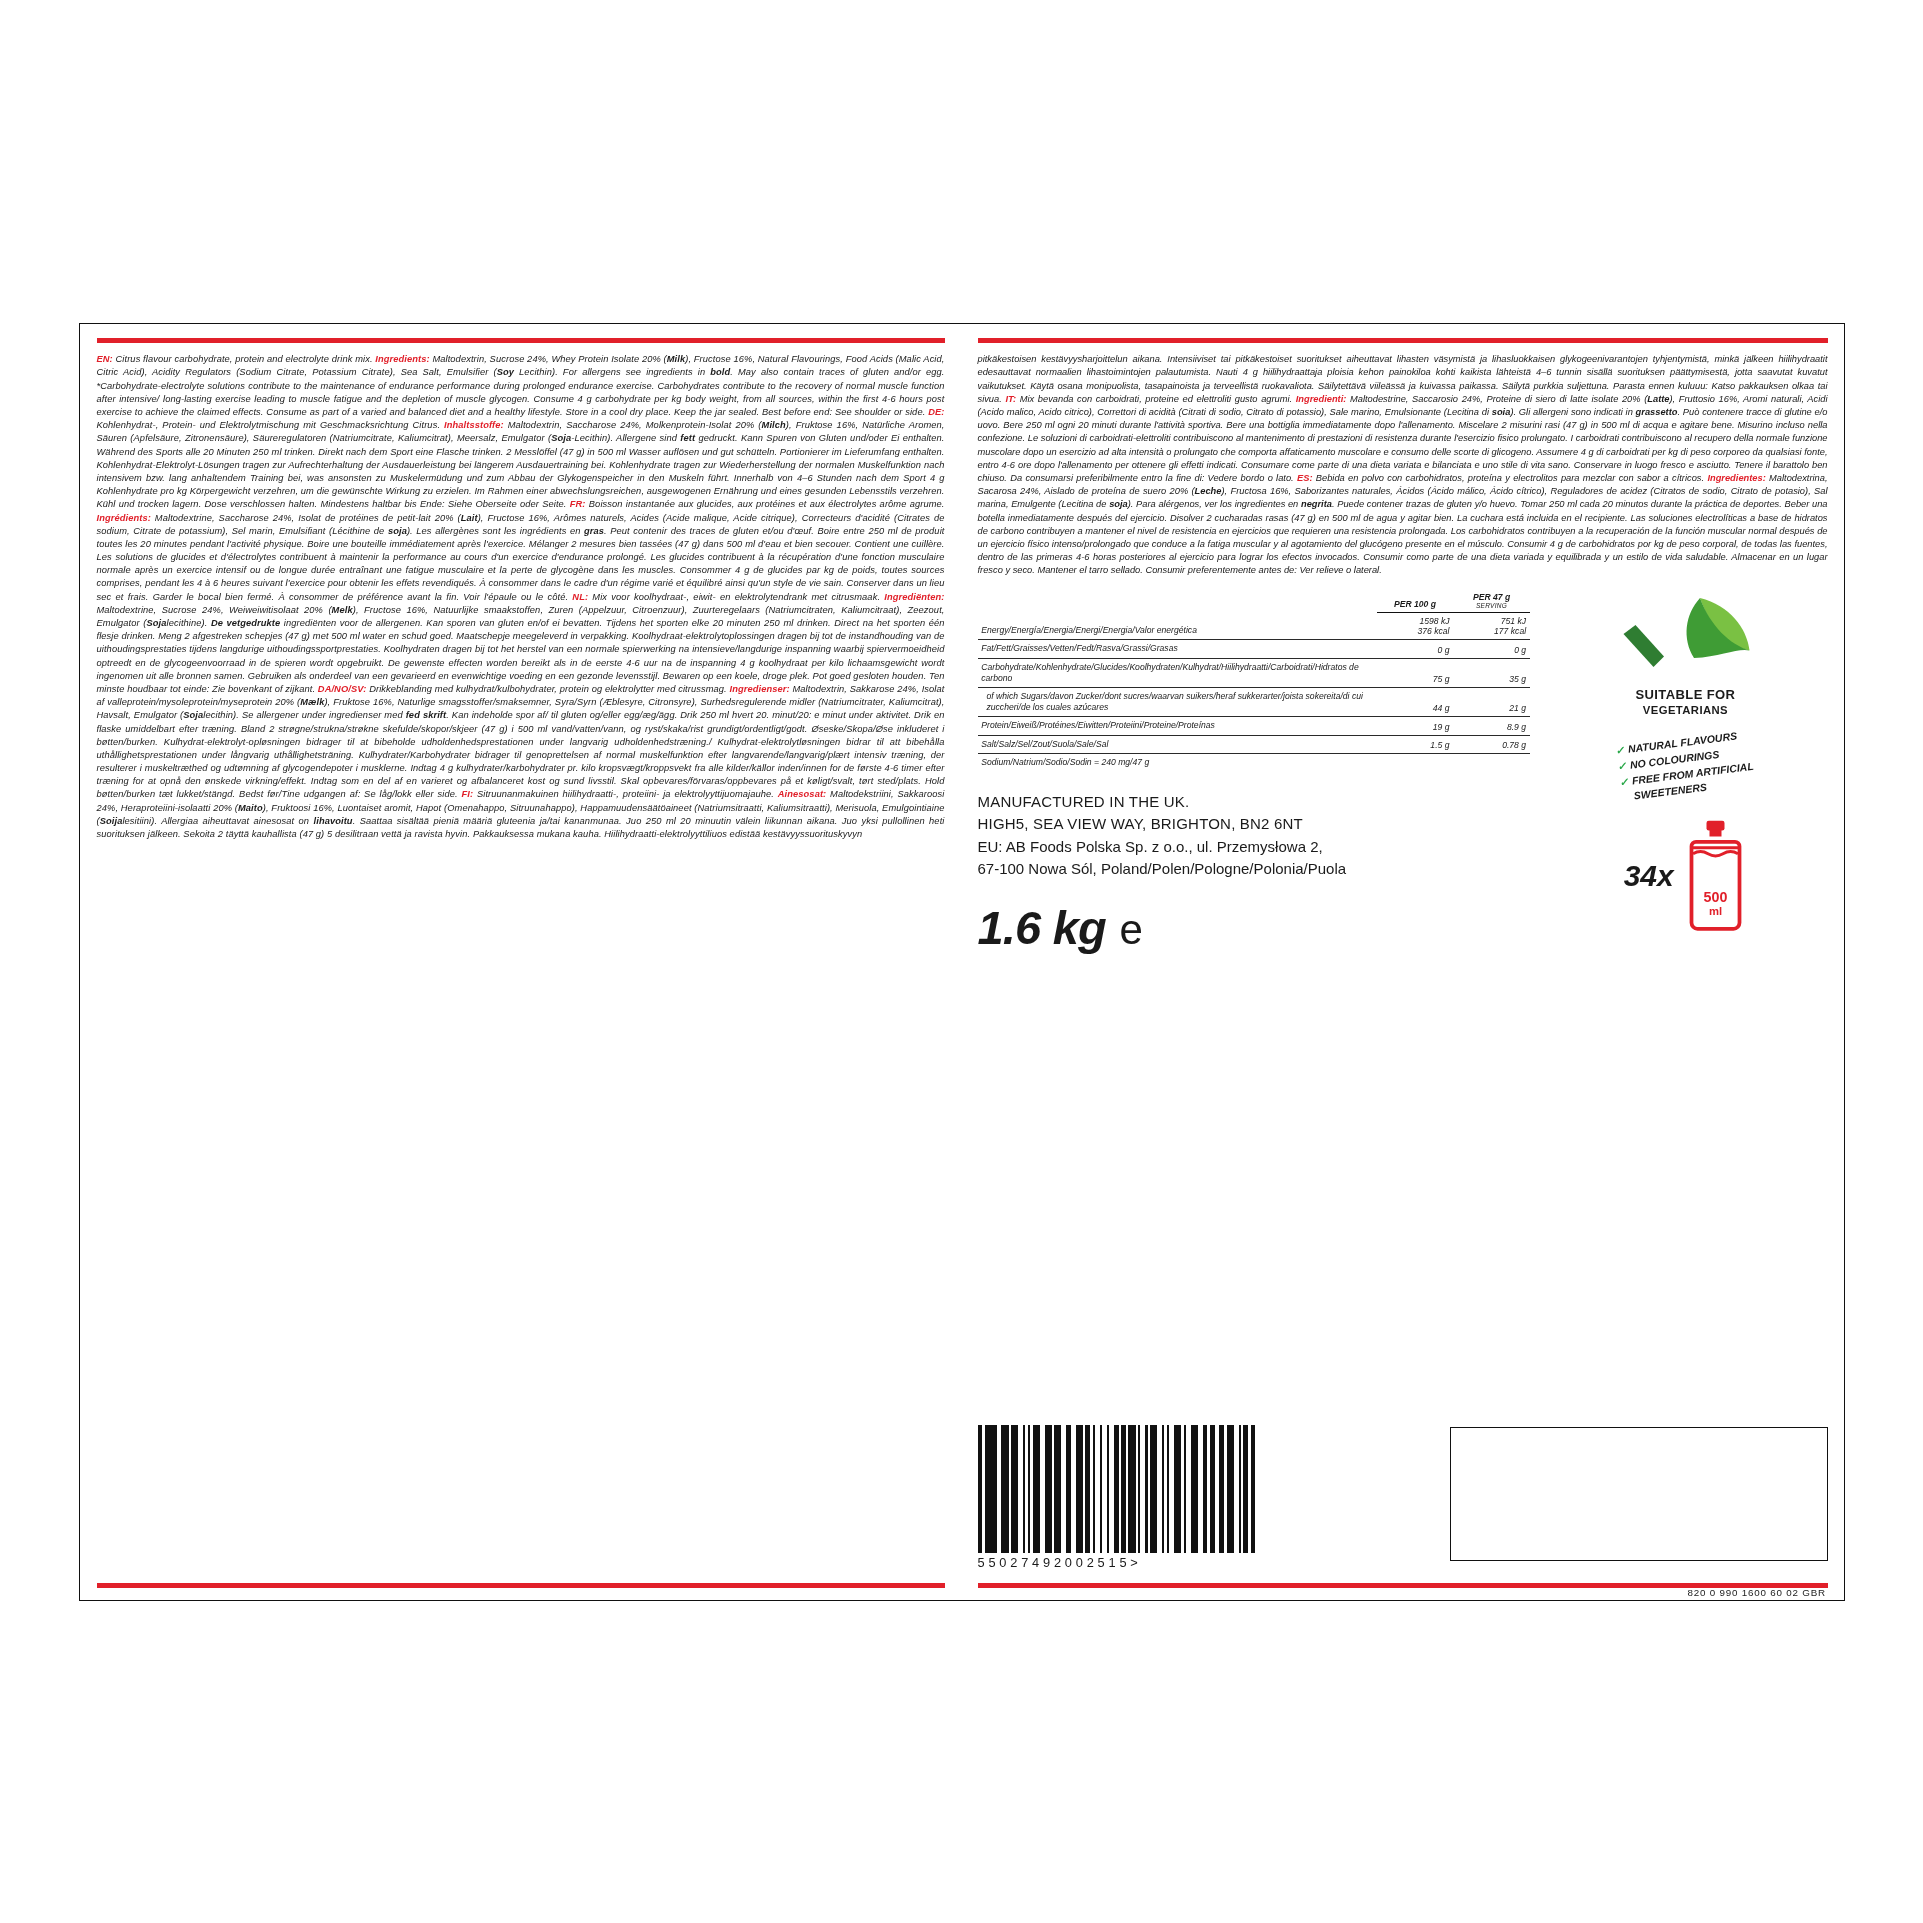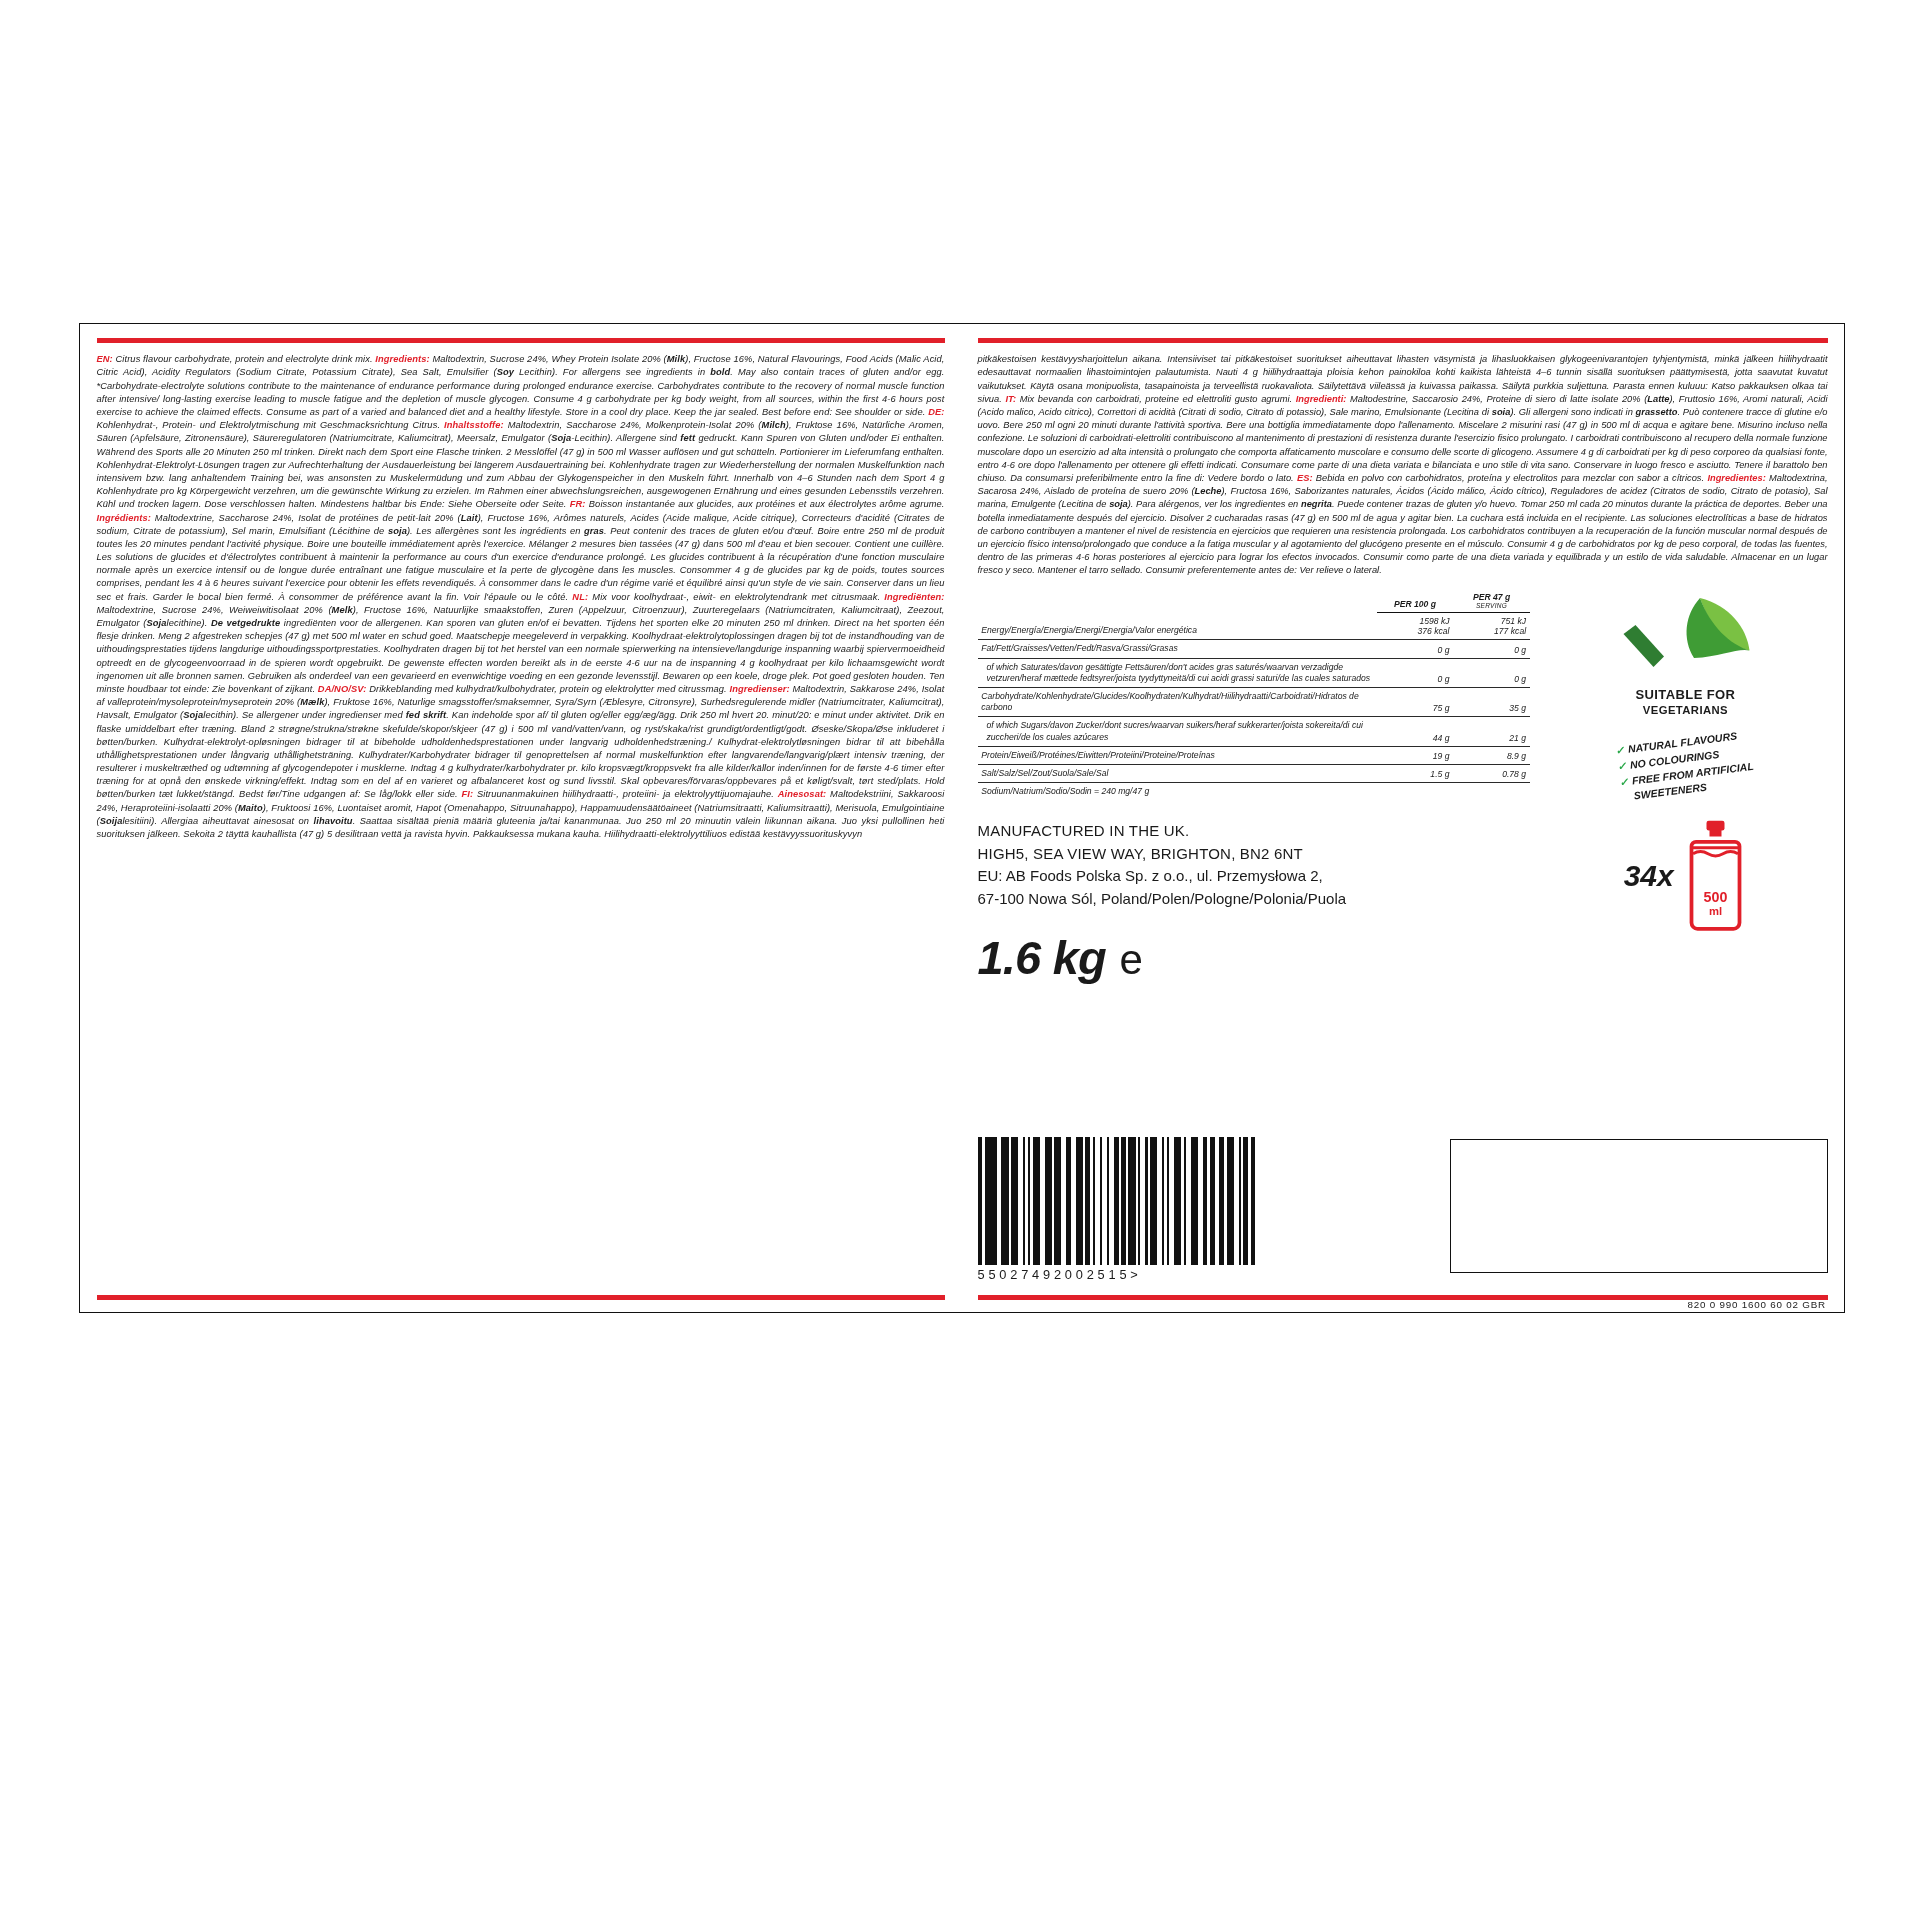--- a/index.html
+++ b/index.html
@@ -1,21 +1,21 @@
 <!DOCTYPE html>
 <html style="font-size:12px"><head>
 <meta charset="utf-8">
 <style>
   html,body{margin:0;padding:0;background:#ffffff;}
   body{width:1924px;height:1924px;font-family:"Liberation Sans",sans-serif;color:#1a1a1a;}
 
   #label{
     position:absolute;
     left:79px; top:323px;
-    width:1766px; height:990px;
+    width:1766px; height:1278px;
     border:1.5px solid #111;
     box-sizing:border-box;
     background:#fff;
     display:flex;
   }
 
   .col{
     box-sizing:border-box;
     position:relative;
   }
@@ -142,25 +142,20 @@
               <tr>
                 <td class="lbl">Energy/Energía/Energia/Energi/Energia/Valor energética</td>
                 <td class="num">1598 kJ<br>376 kcal</td>
                 <td class="num">751 kJ<br>177 kcal</td>
               </tr>
               <tr>
                 <td class="lbl">Fat/Fett/Graisses/Vetten/Fedt/Rasva/Grassi/Grasas</td>
                 <td class="num">0 g</td>
                 <td class="num">0 g</td>
               </tr>
-              <tr class="sub">
-                <td class="lbl">of which Saturates/davon gesättigte Fettsäuren/don't acides gras saturés/waarvan verzadigde vetzuren/heraf mættede fedtsyrer/joista tyydyttyneitä/di cui acidi grassi saturi/de las cuales saturados</td>
-                <td class="num">0 g</td>
-                <td class="num">0 g</td>
-              </tr>
               <tr>
                 <td class="lbl">Carbohydrate/Kohlenhydrate/Glucides/Koolhydraten/Kulhydrat/Hiilihydraatti/Carboidrati/Hidratos de carbono</td>
                 <td class="num">75 g</td>
                 <td class="num">35 g</td>
               </tr>
               <tr class="sub">
                 <td class="lbl">of which Sugars/davon Zucker/dont sucres/waarvan suikers/heraf sukkerarter/joista sokereita/di cui zuccheri/de los cuales azúcares</td>
                 <td class="num">44 g</td>
                 <td class="num">21 g</td>
               </tr>

